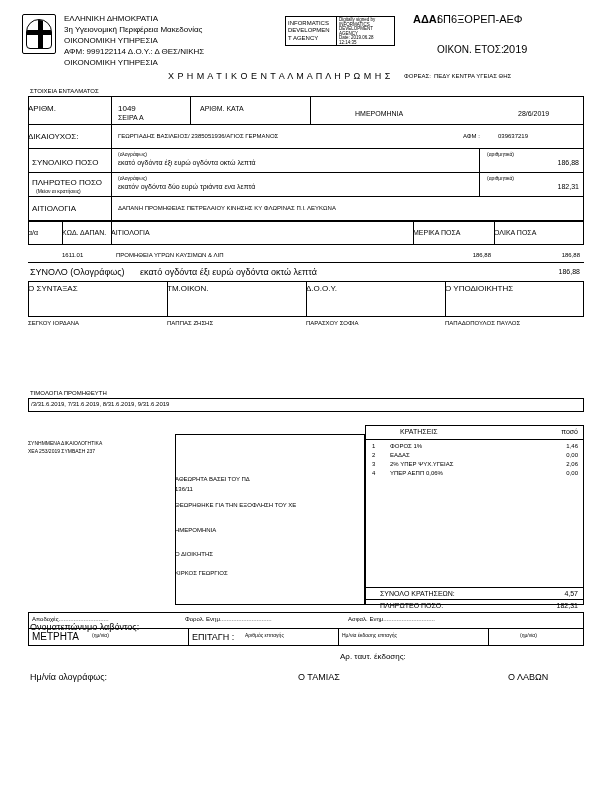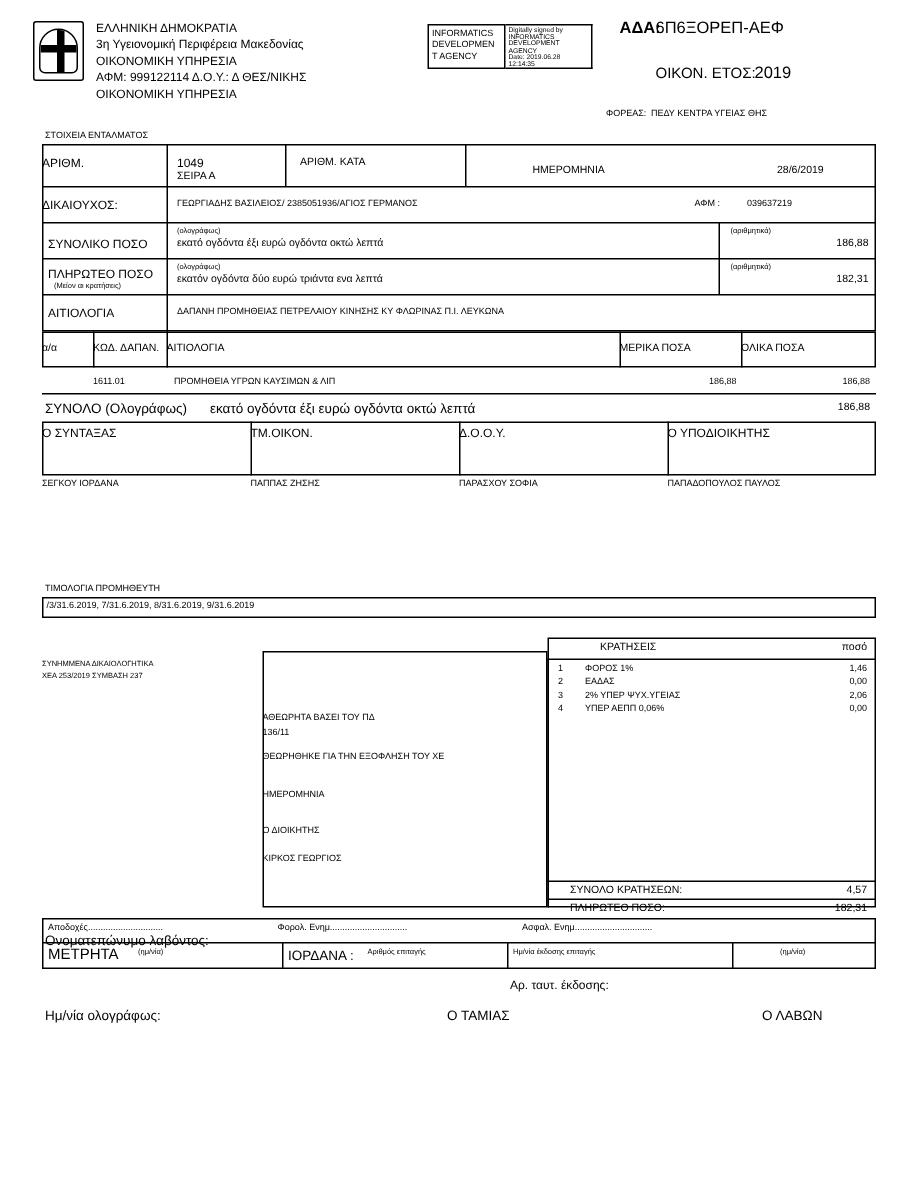--- a/index.html
+++ b/index.html
@@ -112,20 +112,21 @@
     <div class="b">EEST</div>
 
   </div>
 
   <div class="abs f11" style="left:413px; top:13px;font-weight:bold;">ΑΔΑ:</div>
   <div class="abs f11 b" style="left:437px; top:13px;">6Π6ΞΟΡΕΠ-ΑΕΦ</div>
 
   <div class="abs f10" style="left:437px; top:44px;">ΟΙΚΟΝ. ΕΤΟΣ:</div>
   <div class="abs f11 b" style="left:503px; top:43px;">2019</div>
 
+  <div class="abs f9 b" style="left:168px; top:71px; letter-spacing:0.5px;">Χ Ρ Η Μ Α Τ Ι Κ Ο   Ε Ν Τ Α Λ Μ Α   Π Λ Η Ρ Ω Μ Η Σ</div>
   <div class="abs f6 b" style="left:404px; top:73px;">ΦΟΡΕΑΣ:</div>
   <div class="abs f6" style="left:434px; top:73px;">ΠΕΔΥ ΚΕΝΤΡΑ ΥΓΕΙΑΣ ΘΗΣ</div>
 
   <div class="abs f6" style="left:30px; top:88px;">ΣΤΟΙΧΕΙΑ ΕΝΤΑΛΜΑΤΟΣ</div>
 
   <div class="bx" style="left:28px; top:96px; width:556px; height:125px;"></div>
 
   <div class="line hl" style="left:28px; top:124px; width:556px;"></div>
   <div class="line hl" style="left:28px; top:148px; width:556px;"></div>
   <div class="line hl" style="left:28px; top:172px; width:556px;"></div>
@@ -260,21 +261,21 @@
   </div>
   <div class="abs f6" style="left:185px; top:616px;">
     <span>Φορολ. Ενημ.</span><span>..............................</span>
   </div>
   <div class="abs f6" style="left:348px; top:616px;">
     <span>Ασφαλ. Ενημ.</span><span>..............................</span>
   </div>
 
   <div class="abs f10" style="left:32px; top:631px;">ΜΕΤΡΗΤΑ</div>
   <div class="abs tiny" style="left:92px; top:632px;">(ημ/νία)</div>
-  <div class="abs f9" style="left:192px; top:632px;">ΙΟΡΔΑΝΑ :</div>
+  <div class="abs f9" style="left:192px; top:632px;">ΕΠΙΤΑΓΗ :</div>
   <div class="abs tiny" style="left:245px; top:632px;">Αριθμός επιταγής</div>
   <div class="abs tiny" style="left:342px; top:632px;">Ημ/νία έκδοσης επιταγής</div>
   <div class="abs tiny" style="left:520px; top:632px;">(ημ/νία)</div>
 
   <div class="abs f9" style="left:30px; top:622px;text-align:right;">Ονοματεπώνυμο λαβόντος:</div>
   <div class="abs f8" style="left:340px; top:652px;">Αρ. ταυτ. έκδοσης:</div>
 
   <div class="abs f9" style="left:30px; top:672px;">Ημ/νία ολογράφως:</div>
   <div class="abs f9" style="left:298px; top:672px;">Ο ΤΑΜΙΑΣ</div>
   <div class="abs f9" style="left:508px; top:672px;">Ο ΛΑΒΩΝ</div>

